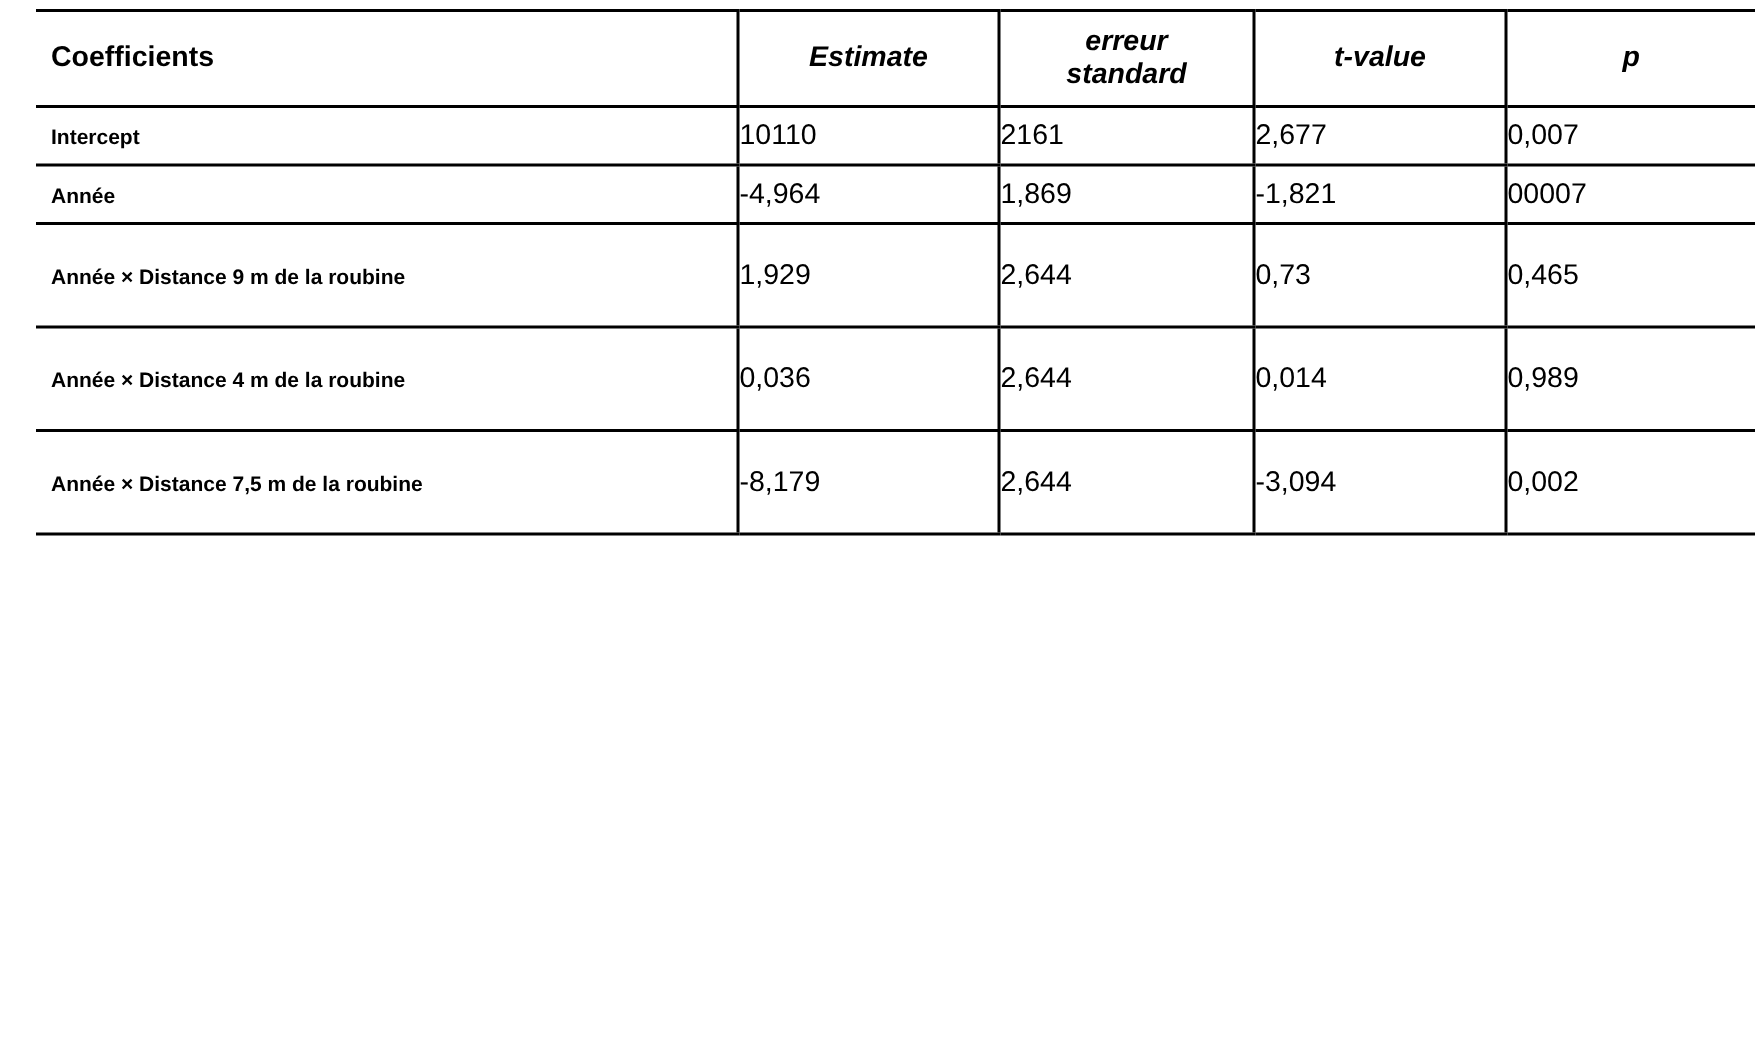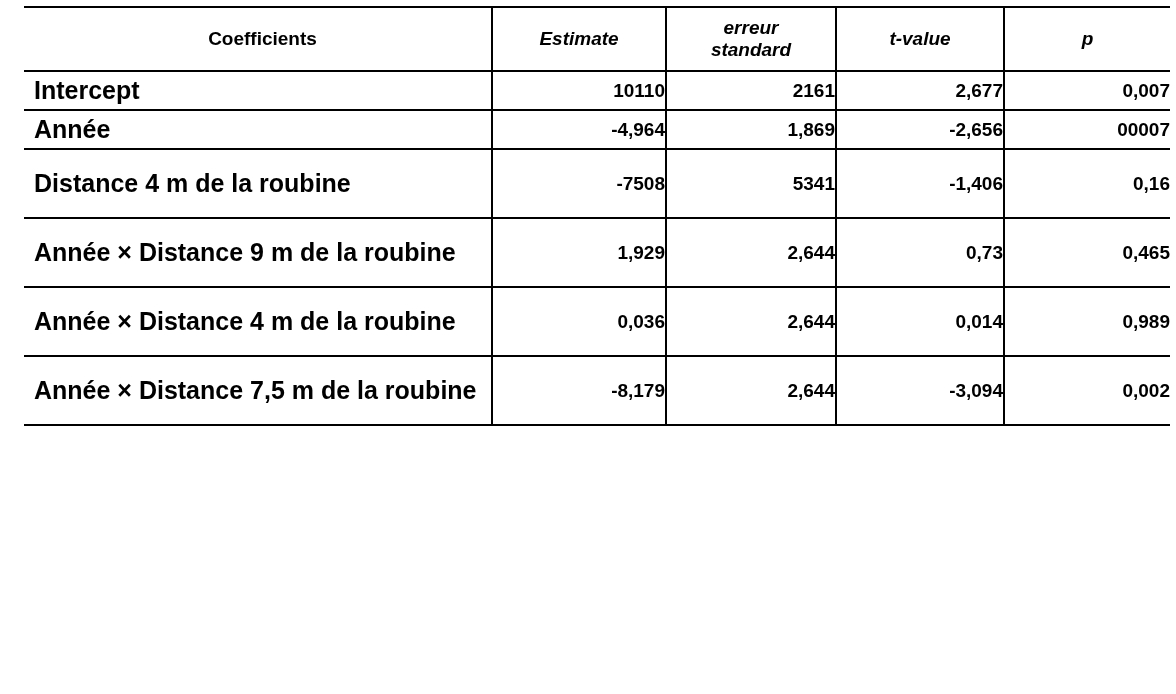--- a/index.html
+++ b/index.html
@@ -44,41 +44,40 @@
     border-left: 2px solid #000000;
   }
 
   thead th {
     font-size: 19px;
     font-weight: bold;
     height: 62px;
     line-height: 1.15;
   }
   thead th.h-label {
-    text-align: center;
+    text-align: left;
     padding-left: 10px;
     font-style: normal;
     margin-top: 40px;
   }
   thead th.h-num {
     text-align: center;
     font-style: italic;
   }
 
   tbody td.cell-label {
     text-align: left;
     padding-left: 10px;
-    font-size: 25px;
+    font-size: 14px;
     font-weight: bold;
   }
   tbody td.cell-num {
-    text-align: right;
+    text-align: left;
     font-size: 19px;
-    font-weight: bold;
-    padding-left: 24px;
+    font-weight: normal;
   }
   tbody tr.tight td { height: 37px; }
   tbody tr.loose td { height: 67px; }
 </style>
 </head>
 <body>
 
 <div class="page">
   <table class="coef-table">
     <colgroup>
@@ -105,29 +104,22 @@
         <td class="cell-label">Intercept</td>
         <td class="cell-num sep-left">10110</td>
         <td class="cell-num sep-left">2161</td>
         <td class="cell-num sep-left">2,677</td>
         <td class="cell-num sep-left">0,007</td>
       </tr>
       <tr class="tight">
         <td class="cell-label">Année</td>
         <td class="cell-num sep-left">-4,964</td>
         <td class="cell-num sep-left">1,869</td>
-        <td class="cell-num sep-left">-2,656</td>
+        <td class="cell-num sep-left">-1,821</td>
         <td class="cell-num sep-left">00007</td>
-      </tr>
-      <tr class="loose">
-        <td class="cell-label">Distance 4 m de la roubine</td>
-        <td class="cell-num sep-left">-7508</td>
-        <td class="cell-num sep-left">5341</td>
-        <td class="cell-num sep-left">-1,406</td>
-        <td class="cell-num sep-left">0,16</td>
       </tr>
       <tr class="loose">
         <td class="cell-label">Année × Distance 9 m de la roubine</td>
         <td class="cell-num sep-left">1,929</td>
         <td class="cell-num sep-left">2,644</td>
         <td class="cell-num sep-left">0,73</td>
         <td class="cell-num sep-left">0,465</td>
       </tr>
       <tr class="loose">
         <td class="cell-label">Année × Distance 4 m de la roubine</td>

